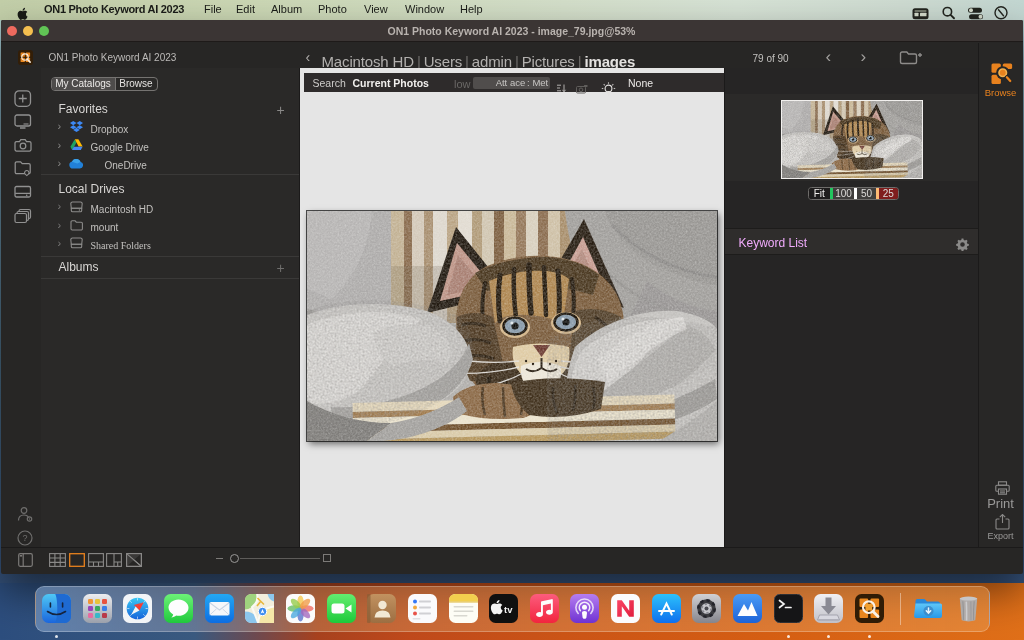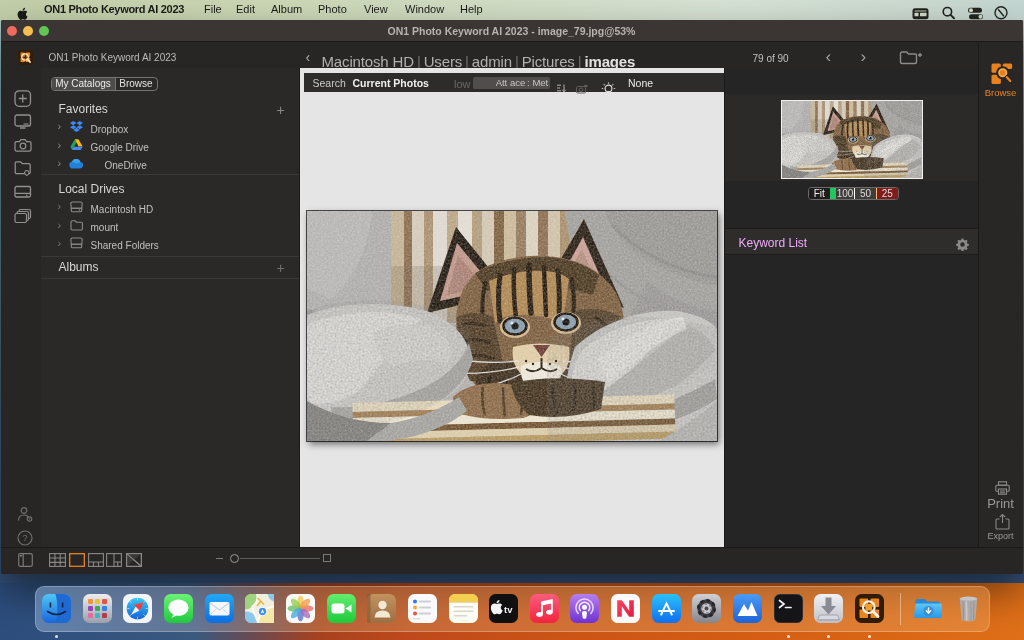--- a/index.html
+++ b/index.html
@@ -214,21 +214,21 @@
           <path d="M1 2 a1.2 1.2 0 0 1 1.2-1.2 h2.9 l1.2 1.4 h4.9 a1.2 1.2 0 0 1 1.2 1.2 v5.4 a1.2 1.2 0 0 1-1.2 1.2 H2.2 A1.2 1.2 0 0 1 1 8.8 Z" fill="none" stroke="#8b8a89" stroke-width="1.1"></path>
         </svg>
       <span style="position:absolute;left:50px;top:4px;">mount</span>
       </div>
     <div class="row" style="top:168.5px;">
         <span style="position:absolute;left:17px;top:0.5px;color:#7a7978;font-size:11px;">›</span>
       <svg style="position:absolute;left:29px;top:1px;" width="13" height="12" viewBox="0 0 13 12">
           <path d="M2.4 1 h8.2 a1.6 1.6 0 0 1 1.6 1.8 l-.5 4.4 H1.3 L0.8 2.8 A1.6 1.6 0 0 1 2.4 1Z" fill="none" stroke="#8b8a89" stroke-width="1.1"></path>
           <path d="M1.3 7.2 h10.4 v2.2 a1.3 1.3 0 0 1-1.3 1.3 H2.6 a1.3 1.3 0 0 1-1.3-1.3Z" fill="none" stroke="#8b8a89" stroke-width="1.1"></path>
         </svg>
-      <span style="position:absolute;left:50px;top:4px;">Shared Folders</span>
+      <span style="position:absolute;left:50px;top:4px;font-family:Liberation Serif, serif;">Shared Folders</span>
       </div>
     <div class="sep" style="top:188.5px;"></div>
     <div class="hdr" style="top:192.5px;">Albums</div>
     <div style="position:absolute;left:236px;top:192px;color:#6f6e6d;font-size:14px;font-weight:300;">+</div>
     <div class="sep" style="top:210px;"></div>
   </div>
   <div id="center">
     <div style="position:absolute;left:4px;top:5.5px;width:420.5px;height:19px;background:#2e2b2b;">
       <span style="position:absolute;left:8.5px;top:4px;font-size:10.5px;color:#cfcdcb;">Search</span>
       <span style="position:absolute;left:48.5px;top:4px;font-size:10.5px;color:#f2f0ee;font-weight:bold;">Current Photos</span>
@@ -434,23 +434,23 @@
     </svg>
   </div>
   <div id="rpanel">
     <div style="position:absolute;left:0;top:26px;width:100%;height:87px;background:#2b2a29;">
       <svg style="position:absolute;left:56px;top:6px;border:1.5px solid #f2f0ee;" width="142" height="79" viewBox="0 0 410 230" preserveAspectRatio="none">
           <use href="#pic"></use>
         </svg>
     </div>
     <div style="position:absolute;left:83px;top:119.3px;width:91px;height:13px;border:1px solid #6e6c6a;border-radius:3.5px;display:flex;overflow:hidden;font-size:10px;color:#dddbd9;text-align:center;line-height:12px;">
       <div style="width:21.5px;background:#1f1d1d;color:#f0eeec;">Fit</div>
-      <div style="width:24px;background:#403e3d;border-left:6px solid #22c55e;">100</div>
-      <div style="width:22px;background:#403e3d;border-left:1px solid #ffffff;">50</div>
-      <div style="flex:1;background:#7f1d1d;border-left:1px solid #fdba74;">25</div>
+      <div style="width:24px;background:#403e3d;border-left:3px solid #22c55e;">100</div>
+      <div style="width:22px;background:#403e3d;border-left:3px solid #ffffff;">50</div>
+      <div style="flex:1;background:#7f1d1d;border-left:3px solid #fdba74;">25</div>
     </div>
     <div style="position:absolute;left:0;top:160px;width:100%;height:27px;background:#2f2d2c;border-top:1px solid #1d1c1b;border-bottom:1px solid #1d1c1b;">
       <span style="position:absolute;left:14px;top:7px;font-size:12px;color:#f0abfc;">Keyword List</span>
       <svg style="position:absolute;left:231px;top:9px;" width="13" height="13" viewBox="0 0 13 13">
           <path fill="#8a8988" d="M6.5 4.2 a2.3 2.3 0 1 0 0 4.6 a2.3 2.3 0 0 0 0-4.6 Z M5.6 0.5 h1.8 l.3 1.5 a4.6 4.6 0 0 1 1.3.55 l1.35-.8 1.25 1.25-.8 1.35 a4.6 4.6 0 0 1 .55 1.3 l1.5.3 v1.8 l-1.5.3 a4.6 4.6 0 0 1-.55 1.3 l.8 1.35-1.25 1.25-1.35-.8 a4.6 4.6 0 0 1-1.3.55 l-.3 1.5 H5.6 l-.3-1.5 a4.6 4.6 0 0 1-1.3-.55 l-1.35.8-1.25-1.25.8-1.35 a4.6 4.6 0 0 1-.55-1.3 l-1.5-.3 V5.9 l1.5-.3 a4.6 4.6 0 0 1 .55-1.3 l-.8-1.35 L2.65 1.7 4 2.5 a4.6 4.6 0 0 1 1.3-.55 Z"></path>
         </svg>
     </div>
   </div>
   <div id="rstrip">
     <svg style="position:absolute;left:12px;top:20px;" width="22" height="21" viewBox="0 0 29 28">

